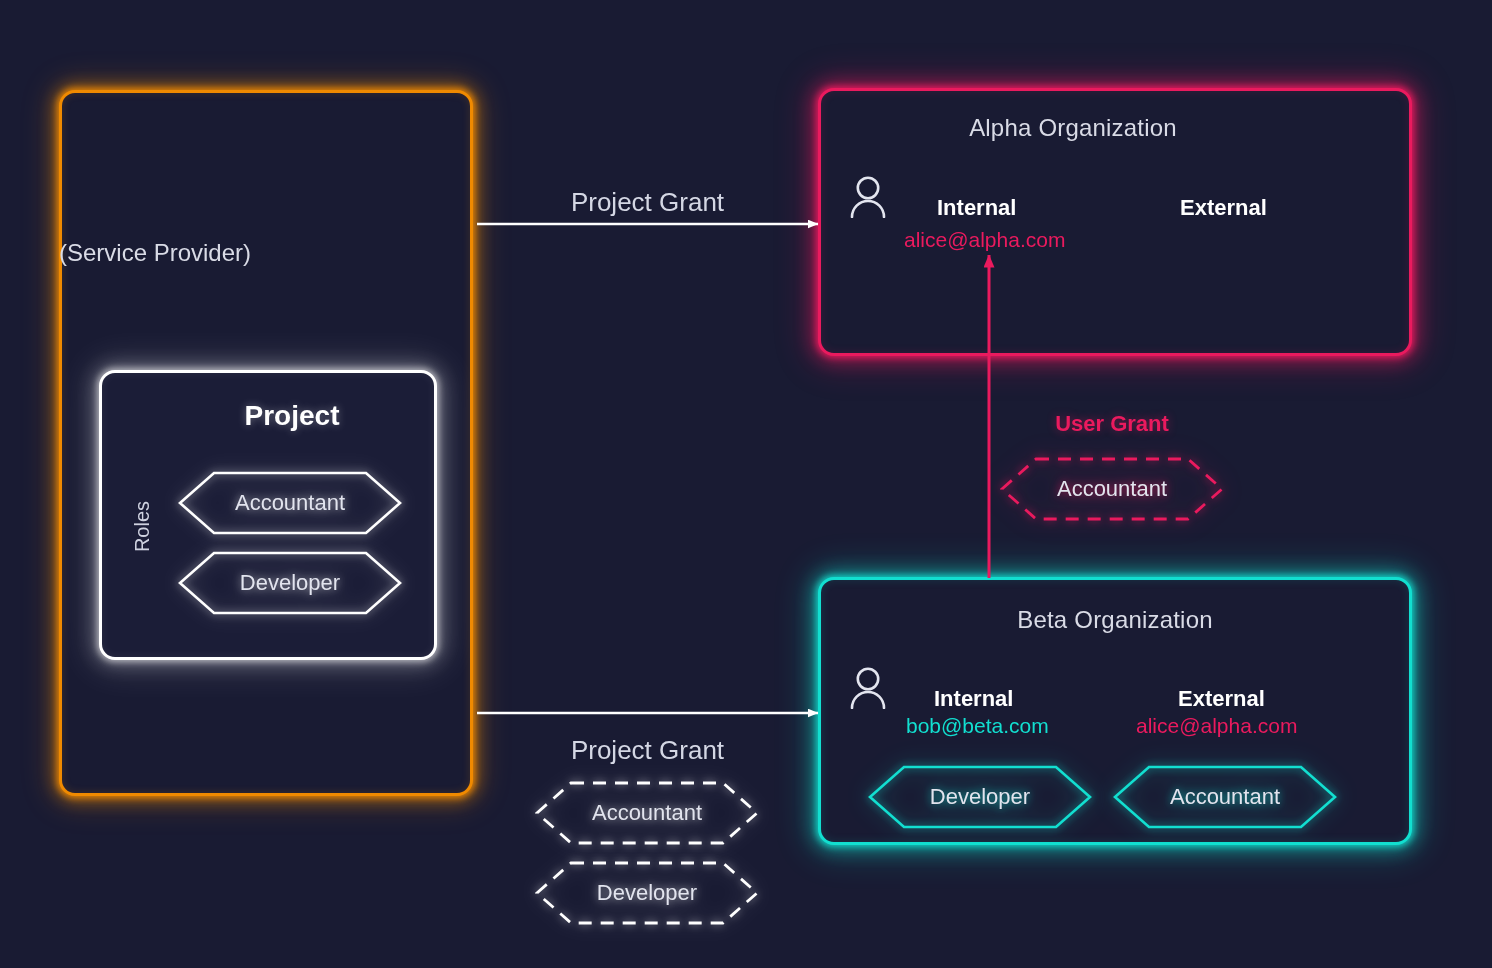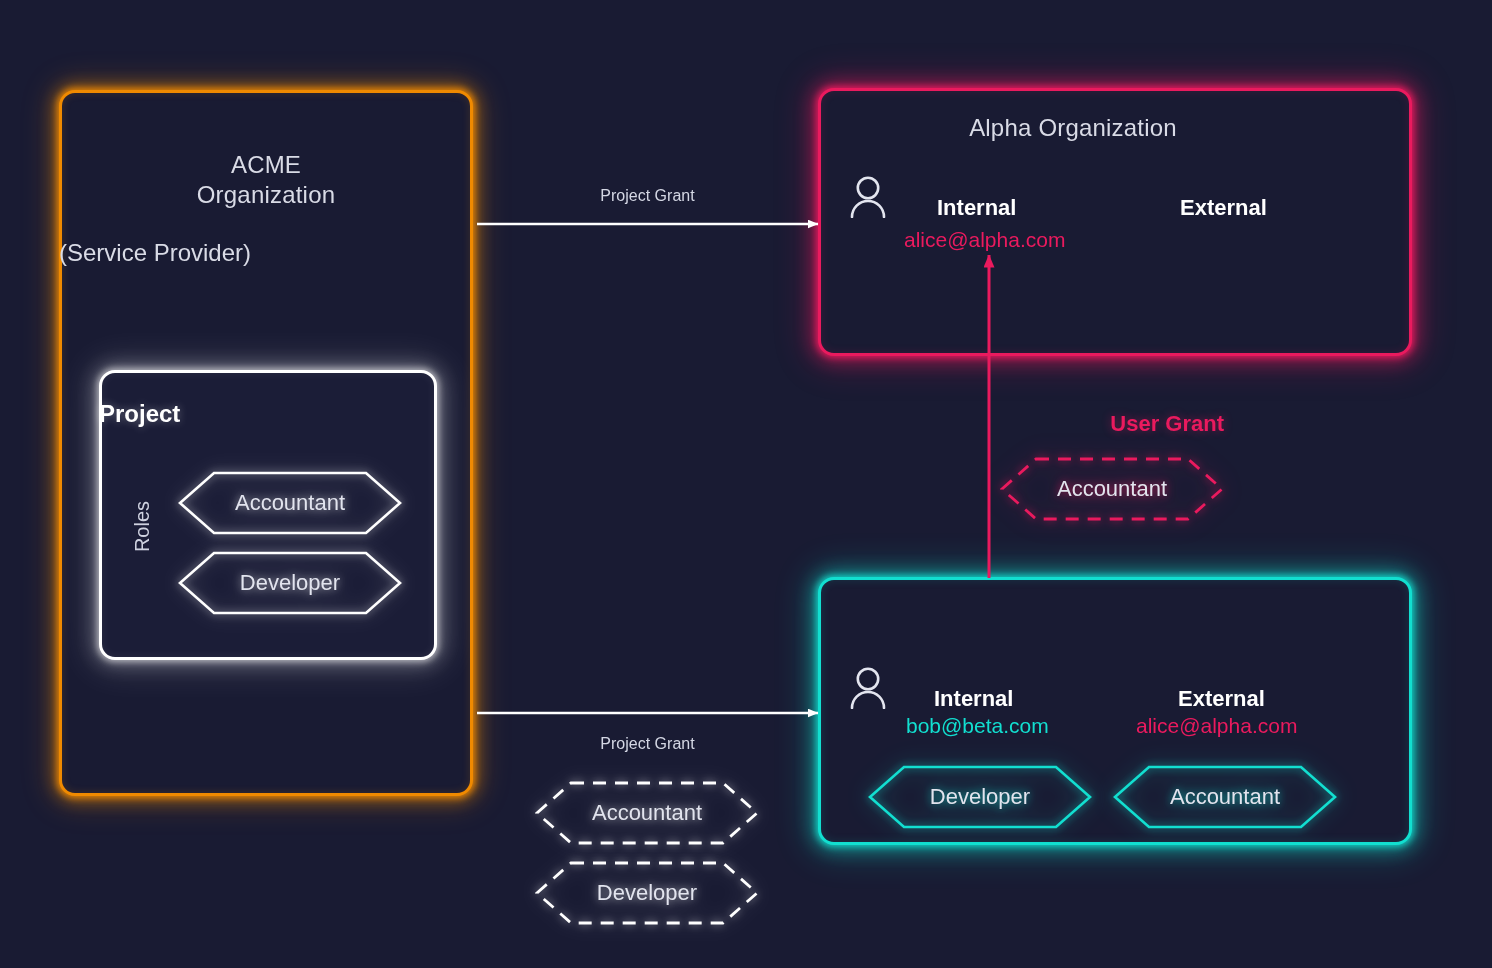--- a/index.html
+++ b/index.html
@@ -72,44 +72,45 @@
   }
   .acme-sub {
     left: 59px; top: 239px; width: 414px; font-size: 24px;
     color: #d9dbe6; text-align: left;
   }
   .alpha-title { left: 776px; top: 114px; width: 594px; }
   .beta-title  { left: 818px; top: 606px; width: 594px; }
 
   .project-label {
     left: 99px; top: 400px; width: 386px;
-    font-size: 24px; font-weight: bold; color: #ffffff;
+    font-size: 28px; font-weight: bold; color: #ffffff;
+    text-align: center;
     text-shadow: 0 0 8px rgba(255,255,255,0.35);
   }
   .roles-label {
     left: 106px; top: 515px; width: 72px;
     font-size: 20px; color: #cfd2e0;
     text-align: center;
     transform: rotate(-90deg);
     transform-origin: center center;
   }
 
   .col-head {
     position: absolute; font-size: 22px; font-weight: bold; color: #ffffff; margin-top: 12px;
   }
   .email { position: absolute; font-size: 21px; }
   .email-pink { color: #ea1a5e; }
   .email-cyan { color: #12dfd0; }
 
   .grant-label {
-    position: absolute; font-size: 16px; color: #d4d7e4; text-align: center;
+    position: absolute; font-size: 26px; color: #d4d7e4; text-align: center;
   }
   .grant-label-pink {
     position: absolute; font-size: 22px; font-weight: bold;
-    color: #ea1a5e; text-align: right;
+    color: #ea1a5e; text-align: center;
     text-shadow: 0 0 10px rgba(234,26,94,0.45);
   }
 
   
   .hex { position: absolute; }
   .hex svg { display: block; overflow: visible; }
   .hex-text {
     position: absolute; left: 0; top: 0; width: 100%; height: 100%;
     display: flex; align-items: center; justify-content: center;
     font-size: 22px; color: #e2e4ee; pointer-events: none;
@@ -122,21 +123,20 @@
   .person-icon { position: absolute; }
   .arrow-layer { position: absolute; left: 0; top: 0; width: 1492px; height: 968px; pointer-events: none; }
 </style>
 </head>
 <body>
 
 <div id="canvas">
 
   <div class="org-box box-acme"></div>
 
-  <div class="t org-title acme-title"><span>ACME</span><br><span>Organization</span></div>
 
   <div class="t acme-sub">(Service Provider)</div>
 
   <div class="org-box box-project"></div>
 
   <div class="t project-label">Project</div>
 
   <div class="t roles-label">Roles</div>
 
   <div class="hex glow-white" style="left:178px; top:471px; width:224px; height:64px;">
@@ -164,20 +164,21 @@
     </svg>
   </div>
 
   <div class="col-head" style="left:937px; top:183px;">Internal</div>
   <div class="col-head" style="left:1180px; top:183px;">External</div>
 
   <div class="email email-pink" style="left:904px; top:228px;">alice@alpha.com</div>
 
   <div class="org-box box-beta"></div>
 
+  <div class="t org-title beta-title">Beta Organization</div>
 
   <div class="person-icon" style="left:848px; top:667px;">
     <svg width="40" height="42" viewBox="0 0 40 42">
       <circle cx="20" cy="12" r="10.2" fill="none" stroke="#e3e5ef" stroke-width="2.6"></circle>
       <path d="M4 41 a16 16 0 0 1 32 0" fill="none" stroke="#e3e5ef" stroke-width="2.6" stroke-linecap="round"></path>
     </svg>
   </div>
 
   <div class="col-head" style="left:934px; top:674px;">Internal</div>
   <div class="col-head" style="left:1178px; top:674px;">External</div>

